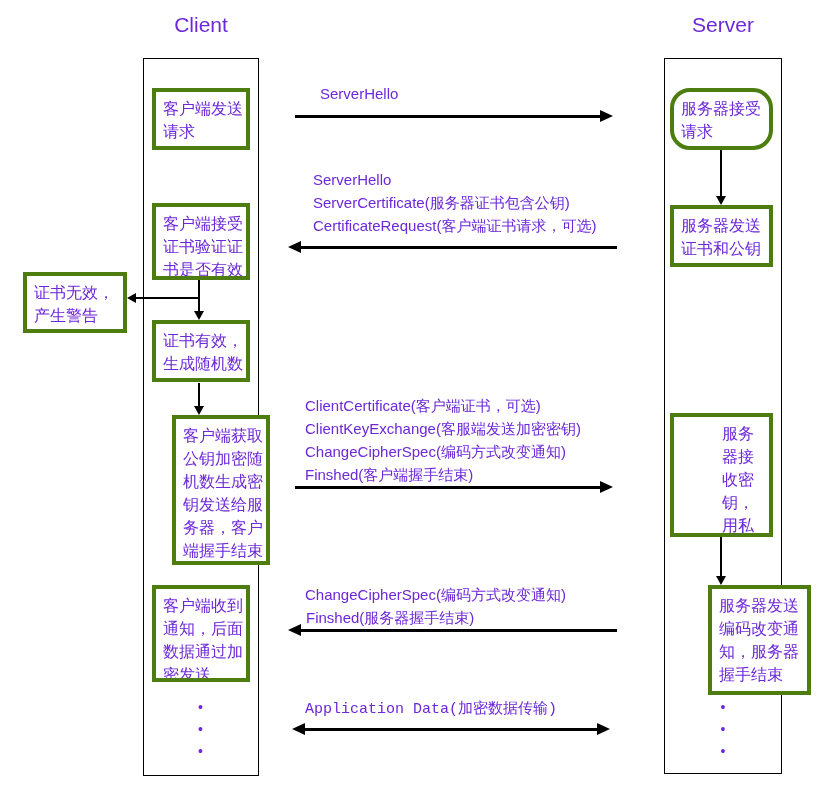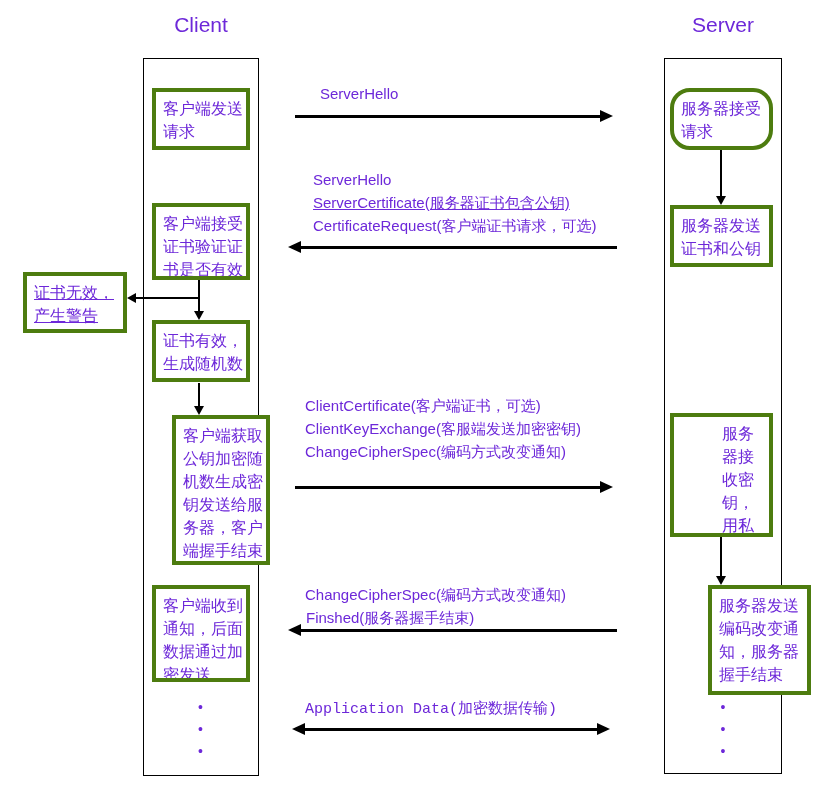--- a/index.html
+++ b/index.html
@@ -46,21 +46,21 @@
 
   <div class="column" style="left:143px;top:58px;width:116px;height:718px;"></div>
   <div class="column" style="left:664px;top:58px;width:118px;height:716px;"></div>
 
   <div class="box" style="left:152px;top:88px;width:98px;height:62px;">客户端发送请求</div>
   <div class="box" style="left:152px;top:203px;width:98px;height:77px;">客户端接受证书验证证书是否有效</div>
   <div class="box" style="left:152px;top:320px;width:98px;height:62px;">证书有效，生成随机数</div>
   <div class="box" style="left:152px;top:415px;width:98px;height:150px;margin-left:20px;">客户端获取公钥加密随机数生成密钥发送给服务器，客户端握手结束</div>
   <div class="box" style="left:152px;top:585px;width:98px;height:97px;">客户端收到通知，后面数据通过加密发送</div>
 
-  <div class="box" style="left:23px;top:272px;width:104px;height:61px;text-decoration:underline;">证书无效，产生警告</div>
+  <div class="box" style="left:23px;top:272px;width:104px;height:61px;">证书无效，产生警告</div>
 
   <div class="box" style="left:670px;top:88px;width:103px;height:62px;border-radius:20px;">服务器接受请求</div>
   <div class="box" style="left:670px;top:205px;width:103px;height:62px;">服务器发送证书和公钥</div>
   <div class="box" style="left:670px;top:413px;width:103px;height:124px;padding-left:48px;">服务器接收密钥，用私钥解密，用于后面数据发送加密</div>
   <div class="box" style="left:708px;top:585px;width:103px;height:110px;">服务器发送编码改变通知，服务器握手结束</div>
 
   <div class="varrow" style="left:198px;top:280px;height:32px;">
     <div class="vhead"></div>
   </div>
   <div class="hline" style="left:135px;top:297px;width:64px;">
@@ -77,30 +77,31 @@
     <div class="vhead"></div>
   </div>
 
   <div class="msg-line" style="left:320px;top:82px;">ServerHello</div>
   <div class="harrow" style="left:295px;top:115px;width:318px;">
     <div class="shaft r"></div>
     <div class="head-r"></div>
   </div>
 
   <div class="msg-line" style="left:313px;top:168px;">ServerHello</div>
-  <div class="msg-line" style="left:313px;top:191px;text-decoration:underline;">ServerCertificate(服务器证书包含公钥)</div>
+  <div class="msg-line" style="left:313px;top:191px;">ServerCertificate(服务器证书包含公钥)</div>
   <div class="msg-line" style="left:313px;top:214px;">CertificateRequest(客户端证书请求，可选)</div>
   <div class="harrow" style="left:288px;top:246px;width:329px;">
     <div class="shaft l"></div>
     <div class="head-l"></div>
   </div>
 
   <div class="msg-line" style="left:305px;top:394px;">ClientCertificate(客户端证书，可选)</div>
   <div class="msg-line" style="left:305px;top:417px;">ClientKeyExchange(客服端发送加密密钥)</div>
   <div class="msg-line" style="left:305px;top:440px;">ChangeCipherSpec(编码方式改变通知)</div>
+  <div class="msg-line" style="left:305px;top:463px;">Finshed(客户端握手结束)</div>
   <div class="harrow" style="left:295px;top:486px;width:318px;">
     <div class="shaft r"></div>
     <div class="head-r"></div>
   </div>
 
   <div class="msg-line" style="left:305px;top:583px;">ChangeCipherSpec(编码方式改变通知)</div>
   <div class="msg-line" style="left:306px;top:606px;">Finshed(服务器握手结束)</div>
   <div class="harrow" style="left:288px;top:629px;width:329px;">
     <div class="shaft l"></div>
     <div class="head-l"></div>

